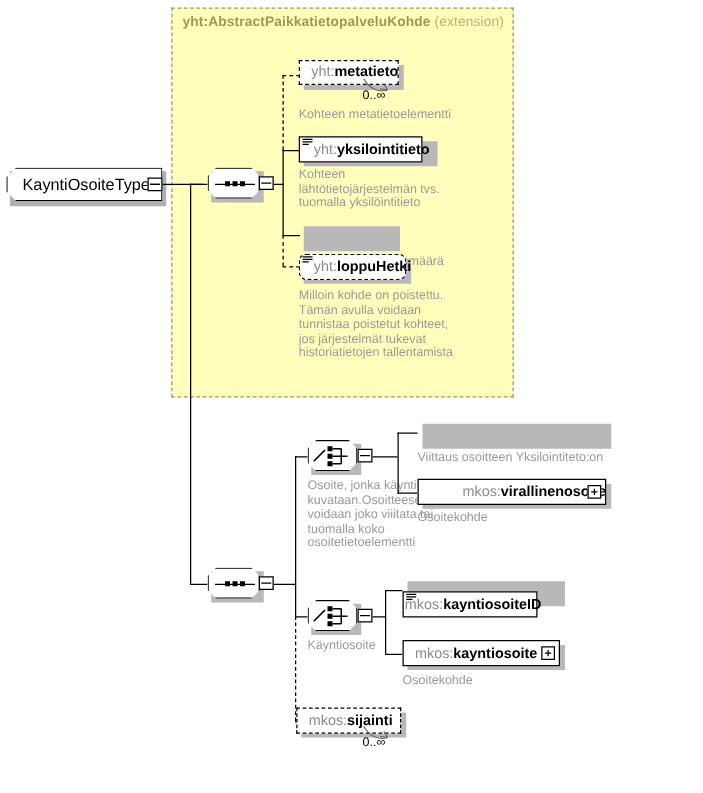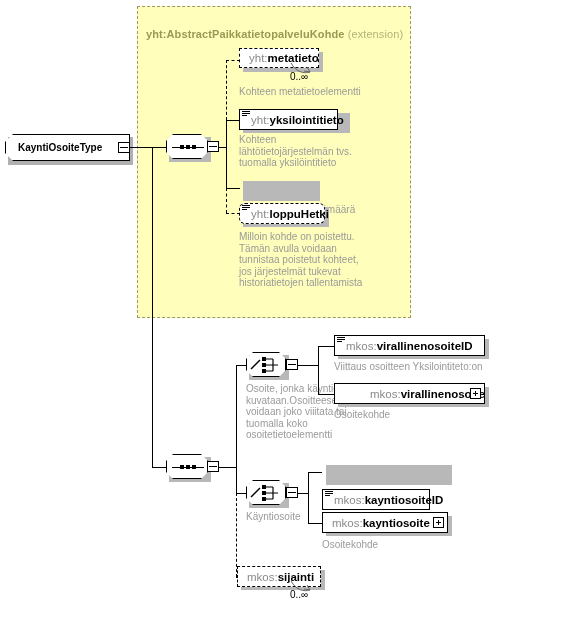--- a/index.html
+++ b/index.html
@@ -51,22 +51,22 @@
     -webkit-clip-path: polygon(8px 0, 100% 0, 100% 100%, 8px 100%, 0 calc(100% - 8px), 0 8px);
     clip-path: polygon(8px 0, 100% 0, 100% 100%, 8px 100%, 0 calc(100% - 8px), 0 8px);
     display: flex;
     align-items: center;
   }
   .root-shadow {
     position: absolute;
     background: #b0b0b0;
   }
   .root-label {
-    font-size: 10px;
-    font-weight: bold;
+    font-size: 13px;
+    font-weight: normal;
     color: #000;
     padding-left: 12px;
     white-space: nowrap;
   }
 
   
   .el-shadow {
     position: absolute;
     background: #b8b8b8;
   }
@@ -190,21 +190,21 @@
     width: 0;
   }
   .curve { position: absolute; }
 </style>
 </head>
 <body>
 
 <div id="canvas">
 
   <div class="ext-box" style="left:137px; top:6px; width:274px; height:312px;"></div>
-  <div class="ext-title" style="left:146px; top:12px;margin-top:16px;">
+  <div class="ext-title" style="left:146px; top:12px;">
     <span>yht:AbstractPaikkatietopalveluKohde</span>
     <span class="ext-kind">(extension)</span>
   </div>
 
   <div class="root-shadow" style="left:8px; top:137px; width:125px; height:28px;"></div>
   <div class="root-node" style="left:5px; top:134px; width:125px; height:27px;">
     <span class="root-label">KayntiOsoiteType</span>
   </div>
 
   <div class="el-plus" style="left:118px; top:142px; width:12px; height:11px; border:1px solid #000;">
@@ -318,30 +318,20 @@
   <div class="anno" style="left:246px; top:383px; width:162px;">Osoite, jonka käyntiosoitetta
 kuvataan.Osoitteeseen
 voidaan joko viiitata tai
 tuomalla koko
 osoitetietoelementti</div>
 
   <div class="ln-v" style="left:318px; top:346px; height:49px;"></div>
 
   <div class="ln-h" style="left:318px; top:346px; width:16px;"></div>
   <div class="el-shadow" style="left:338px; top:339px; width:151px; height:20px;"></div>
-  <div class="el-box" style="left:334px; top:335px; width:151px; height:21px;">
-    <span class="el-marker">
-        <i></i>
-        <i></i>
-        <i></i>
-      </span>
-    <span class="el-label">
-      <span class="ns">mkos:</span><span class="nm">virallinenosoiteID</span>
-    </span>
-  </div>
   <div class="anno" style="left:334px; top:361px; width:220px;">Viittaus osoitteen Yksilointiteto:on</div>
 
   <div class="ln-h" style="left:318px; top:394px; width:16px;"></div>
   <div class="el-shadow" style="left:338px; top:387px; width:151px; height:20px;"></div>
   <div class="el-box" style="left:334px; top:383px; width:151px; height:21px;padding-left:26px;">
     <span class="el-label noicon">
       <span class="ns">mkos:</span><span class="nm">virallinenosoite</span>
     </span>
     <span class="el-plus" style="right:3px; top:4px;"></span>
   </div>
@@ -361,21 +351,21 @@
     </svg>
   </div>
   <div class="comp-conn" style="left:286px; top:487px;"></div>
   <div class="ln-h" style="left:298px; top:493px; width:10px;"></div>
   <div class="anno" style="left:246px; top:511px; width:162px;">Käyntiosoite</div>
 
   <div class="ln-v" style="left:308px; top:472px; height:51px;"></div>
 
   <div class="ln-h" style="left:308px; top:472px; width:14px;"></div>
   <div class="el-shadow" style="left:326px; top:465px; width:126px; height:20px;"></div>
-  <div class="el-box" style="left:322px; top:489px; width:108px; height:21px;">
+  <div class="el-box" style="left:322px; top:473px; width:108px; height:21px;justify-content:center;">
     <span class="el-marker">
         <i></i>
         <i></i>
         <i></i>
       </span>
     <span class="el-label">
       <span class="ns">mkos:</span><span class="nm">kayntiosoiteID</span>
     </span>
   </div>
 

